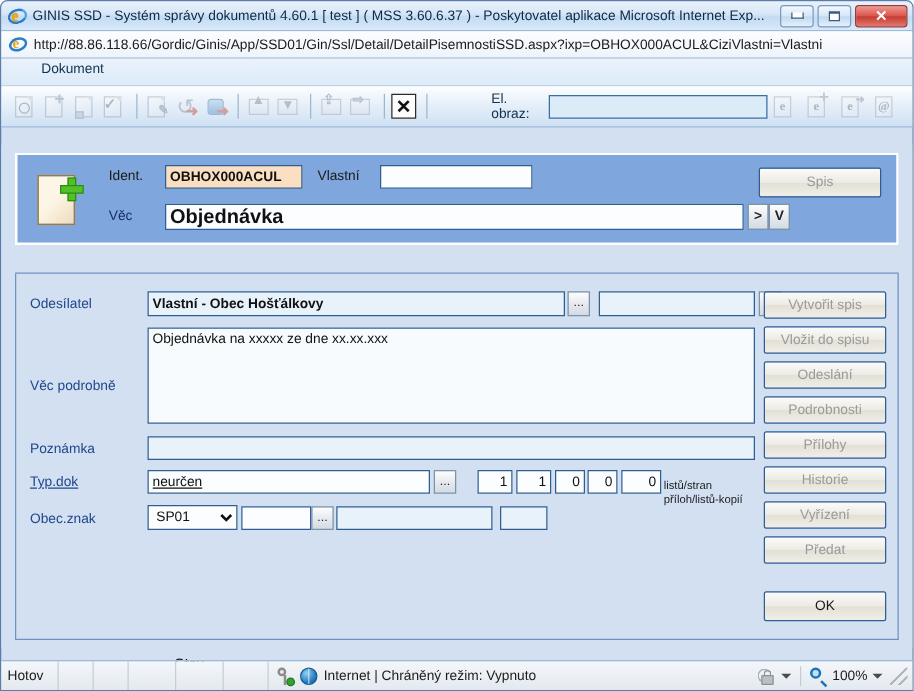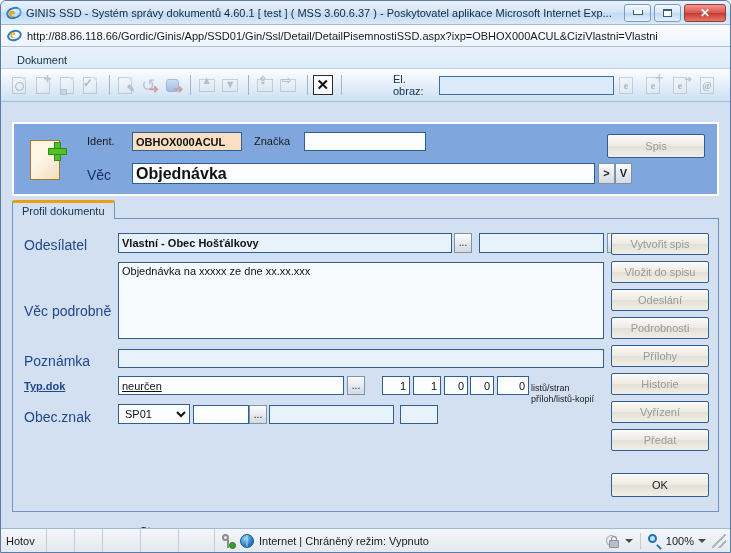--- a/index.html
+++ b/index.html
@@ -93,22 +93,22 @@
   .addrtext {
     flex: 1 1 auto; font-size: 11px; color: #1a1a1a;
     white-space: nowrap; overflow: hidden;
   }
 
   
   .menustrip {
     height: 22px;
     background: linear-gradient(to bottom, #eaf2fb, #dcebf8);
     border-bottom: 1px solid #bcd3e8;
-    display: flex; align-items: flex-end;
-    padding-left: 10px;
+    display: flex; align-items: flex-start;
+    padding-left: 26px;
   }
   .menuitem { font-size: 11px; color: #11314f; padding: 2px 6px; }
 
   
   .toolbar {
     height: 33px;
     background: linear-gradient(to bottom, #fdfeff 0%, #e9f1fa 40%, #cfe1f3 100%);
     border-bottom: 1px solid #9dbbd9;
     display: flex; align-items: center;
     padding-left: 8px;
@@ -170,21 +170,21 @@
     position: absolute; right: -1px; top: 2px;
     width: 17px; height: 17px;
   }
   .hp-icon .plus::before, .hp-icon .plus::after {
     content: ""; position: absolute; background: #54c028; border: 1px solid #2e8c10;
   }
   .hp-icon .plus::before { left: 6px; top: 0; width: 5px; height: 17px; }
   .hp-icon .plus::after { left: 0; top: 6px; width: 17px; height: 5px; }
 
   .lbl { font-size: 11px; color: #1a1a1a; }
-  .lbl-blue { font-size: 14px; color: #21488c; }
+  .lbl-blue { font-size: 11px; color: #21488c; }
   .lbl-link { font-size: 11px; color: #21488c; text-decoration: underline; }
 
   .inp {
     border: 1px solid #2f5f92; background: #e8f2fb;
     font-family: "Liberation Sans", sans-serif; font-size: 11px;
     color: #111; padding: 1px 3px; height: 19px; line-height: 16px;
     white-space: nowrap; overflow: hidden;
   }
   .inp.white { background: #fbfdff; }
   .inp.ident { background: #fbdfc2; font-weight: bold; }
@@ -417,51 +417,50 @@
 
     <div class="headerpanel">
       <div class="hp-icon">
         <div class="paper"></div>
           <div class="plus"></div>
       </div>
 
       <div class="lbl" style="position:absolute;left:73px;top:11px;">Ident.</div>
       <input class="inp ident" style="position: absolute; left: 118px; top: 8px; width: 110px;" type="text" value="OBHOX000ACUL">
 
-      <div class="lbl" style="position:absolute;left:240px;top:11px;">Značka</div>
+      <div class="lbl" style="position:absolute;left:240px;top:11px;">Vlastní</div>
       <input class="inp white" style="position: absolute; left: 290px; top: 8px; width: 122px;" type="text" value="">
 
       <div class="lbl-blue" style="position:absolute;left:73px;top:43px;color:#17306b;">Věc</div>
       <input class="inp white bold" style="position: absolute; left: 118px; top: 39px; width: 463px; height: 21px; font-size: 16px;" type="text" value="Objednávka">
       <div class="sbtn bold" style="position:absolute;left:584px;top:39px;width:15px;height:21px;">&gt;</div>
       <div class="sbtn bold" style="position:absolute;left:601px;top:39px;width:16px;height:21px;">V</div>
 
       <div class="spisbtn">Spis</div>
     </div>
 
     <div class="tabstrip">
       <div class="base"></div>
-      <div class="tab">Profil dokumentu</div>
     </div>
 
     <div class="formpanel">
 
       <div class="lbl-blue" style="position:absolute;left:11px;top:18px;">Odesílatel</div>
       <input class="inp bold" style="position: absolute; left: 105px; top: 14px; width: 334px; height: 20px;" type="text" value="Vlastní - Obec Hošťálkovy">
       <div class="sbtn" style="position:absolute;left:441px;top:14px;width:18px;height:20px;">...</div>
       <input class="inp" style="position: absolute; left: 466px; top: 14px; width: 125px; height: 20px;" type="text" value="">
       <div class="sbtn" style="position:absolute;left:594px;top:14px;width:18px;height:20px;">...</div>
 
       <div class="lbl-blue" style="position:absolute;left:11px;top:84px;">Věc podrobně</div>
       <textarea class="ta" style="position: absolute; left: 105px; top: 43px; width: 486px; height: 77px;">Objednávka na xxxxx ze dne xx.xx.xxx</textarea>
 
       <div class="lbl-blue" style="position:absolute;left:11px;top:134px;">Poznámka</div>
       <input class="inp" style="position: absolute; left: 105px; top: 130px; width: 486px; height: 19px;" type="text" value="">
 
-      <div class="lbl-link" style="position:absolute;left:11px;top:161px;font-weight:bold;">Typ.dok</div>
+      <div class="lbl-link" style="position:absolute;left:11px;top:161px;">Typ.dok</div>
       <input class="inp white" style="position: absolute; left: 105px; top: 157px; width: 226px; height: 19px; text-decoration: underline;" type="text" value="neurčen">
       <div class="sbtn" style="position:absolute;left:334px;top:157px;width:18px;height:19px;">...</div>
 
       <input class="inp white num" style="position: absolute; left: 369px; top: 157px; width: 28px; height: 19px;" type="text" value="1">
       <input class="inp white num" style="position: absolute; left: 400px; top: 157px; width: 28px; height: 19px;" type="text" value="1">
       <input class="inp white num" style="position: absolute; left: 431px; top: 157px; width: 24px; height: 19px;" type="text" value="0">
       <input class="inp white num" style="position: absolute; left: 457px; top: 157px; width: 24px; height: 19px;" type="text" value="0">
       <input class="inp white num" style="position: absolute; left: 484px; top: 157px; width: 32px; height: 19px;" type="text" value="0">
       <div style="position:absolute;left:518px;top:164px;font-size:9px;color:#1a1a1a;line-height:11px;">
         <div>listů/stran</div>

